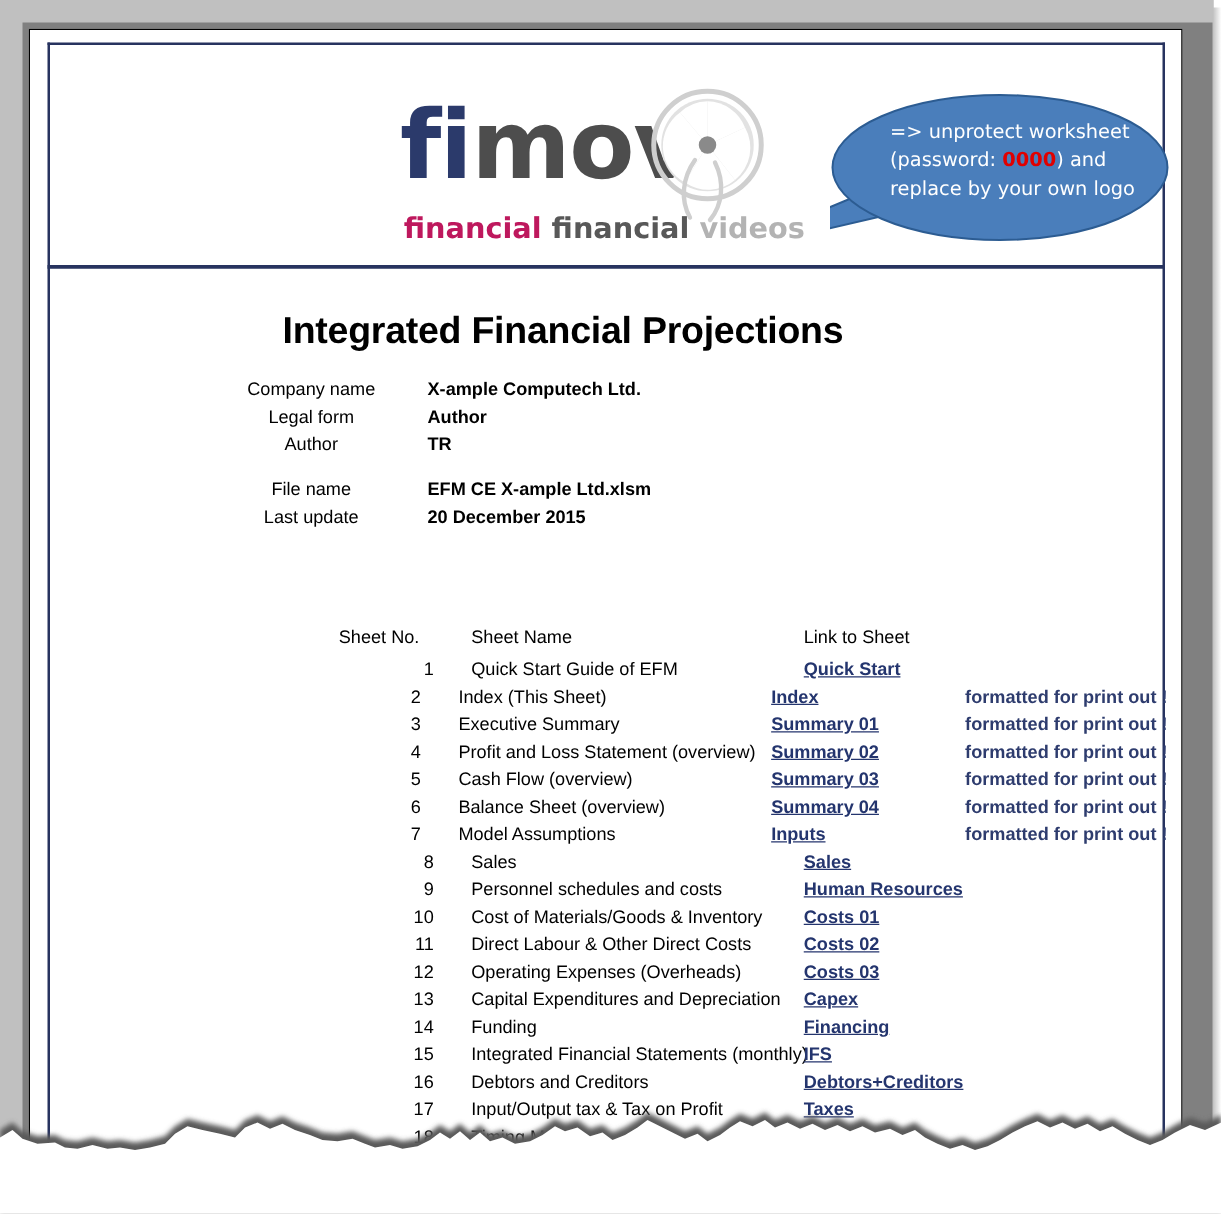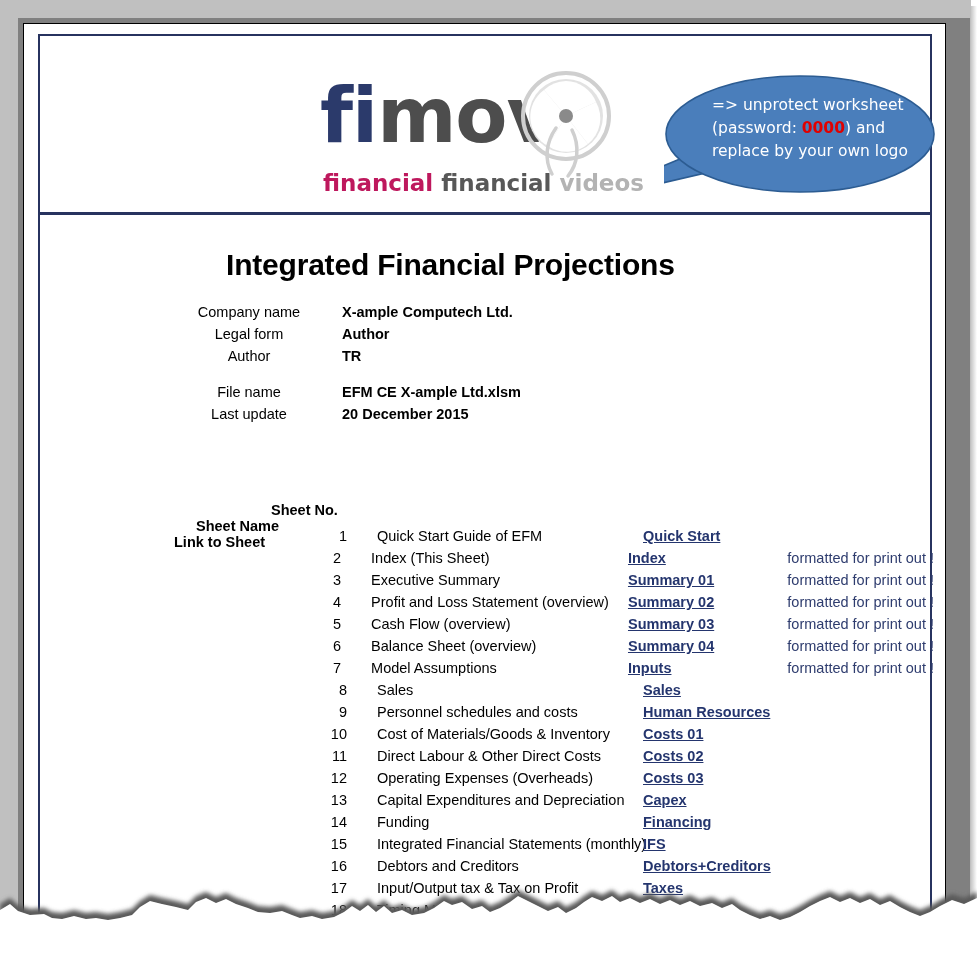--- a/index.html
+++ b/index.html
@@ -203,23 +203,22 @@
     width: 760px;
     font-size: 14.5px;
     color: #000000;
   }
   .st-row {
     display: flex;
     height: 22px;
     align-items: baseline;
   }
   .st-head {
-    font-weight: 700;
+    font-weight: 400;
     height: 26px;
-    flex-direction: column;
   }
   .c-no {
     width: 181px;
     text-align: right;
     padding-right: 8px;
     box-sizing: border-box;
     white-space: nowrap;
   }
   .st-head .c-no { text-align: left; padding-left: 97px; padding-right: 0; }
   .c-name {
@@ -237,21 +236,21 @@
   .c-link .linktext {
     color: #24356e;
     font-weight: 700;
     text-decoration: underline;
     cursor: pointer;
   }
   .c-note {
     flex: 1;
     color: #2e3c6e;
     white-space: nowrap;
-    font-weight: 400;
+    font-weight: 700;
   }
 
   
   .torn {
     position: absolute;
     left: 0;
     bottom: 0;
     width: 977px;
     height: 95px;
     pointer-events: none;

